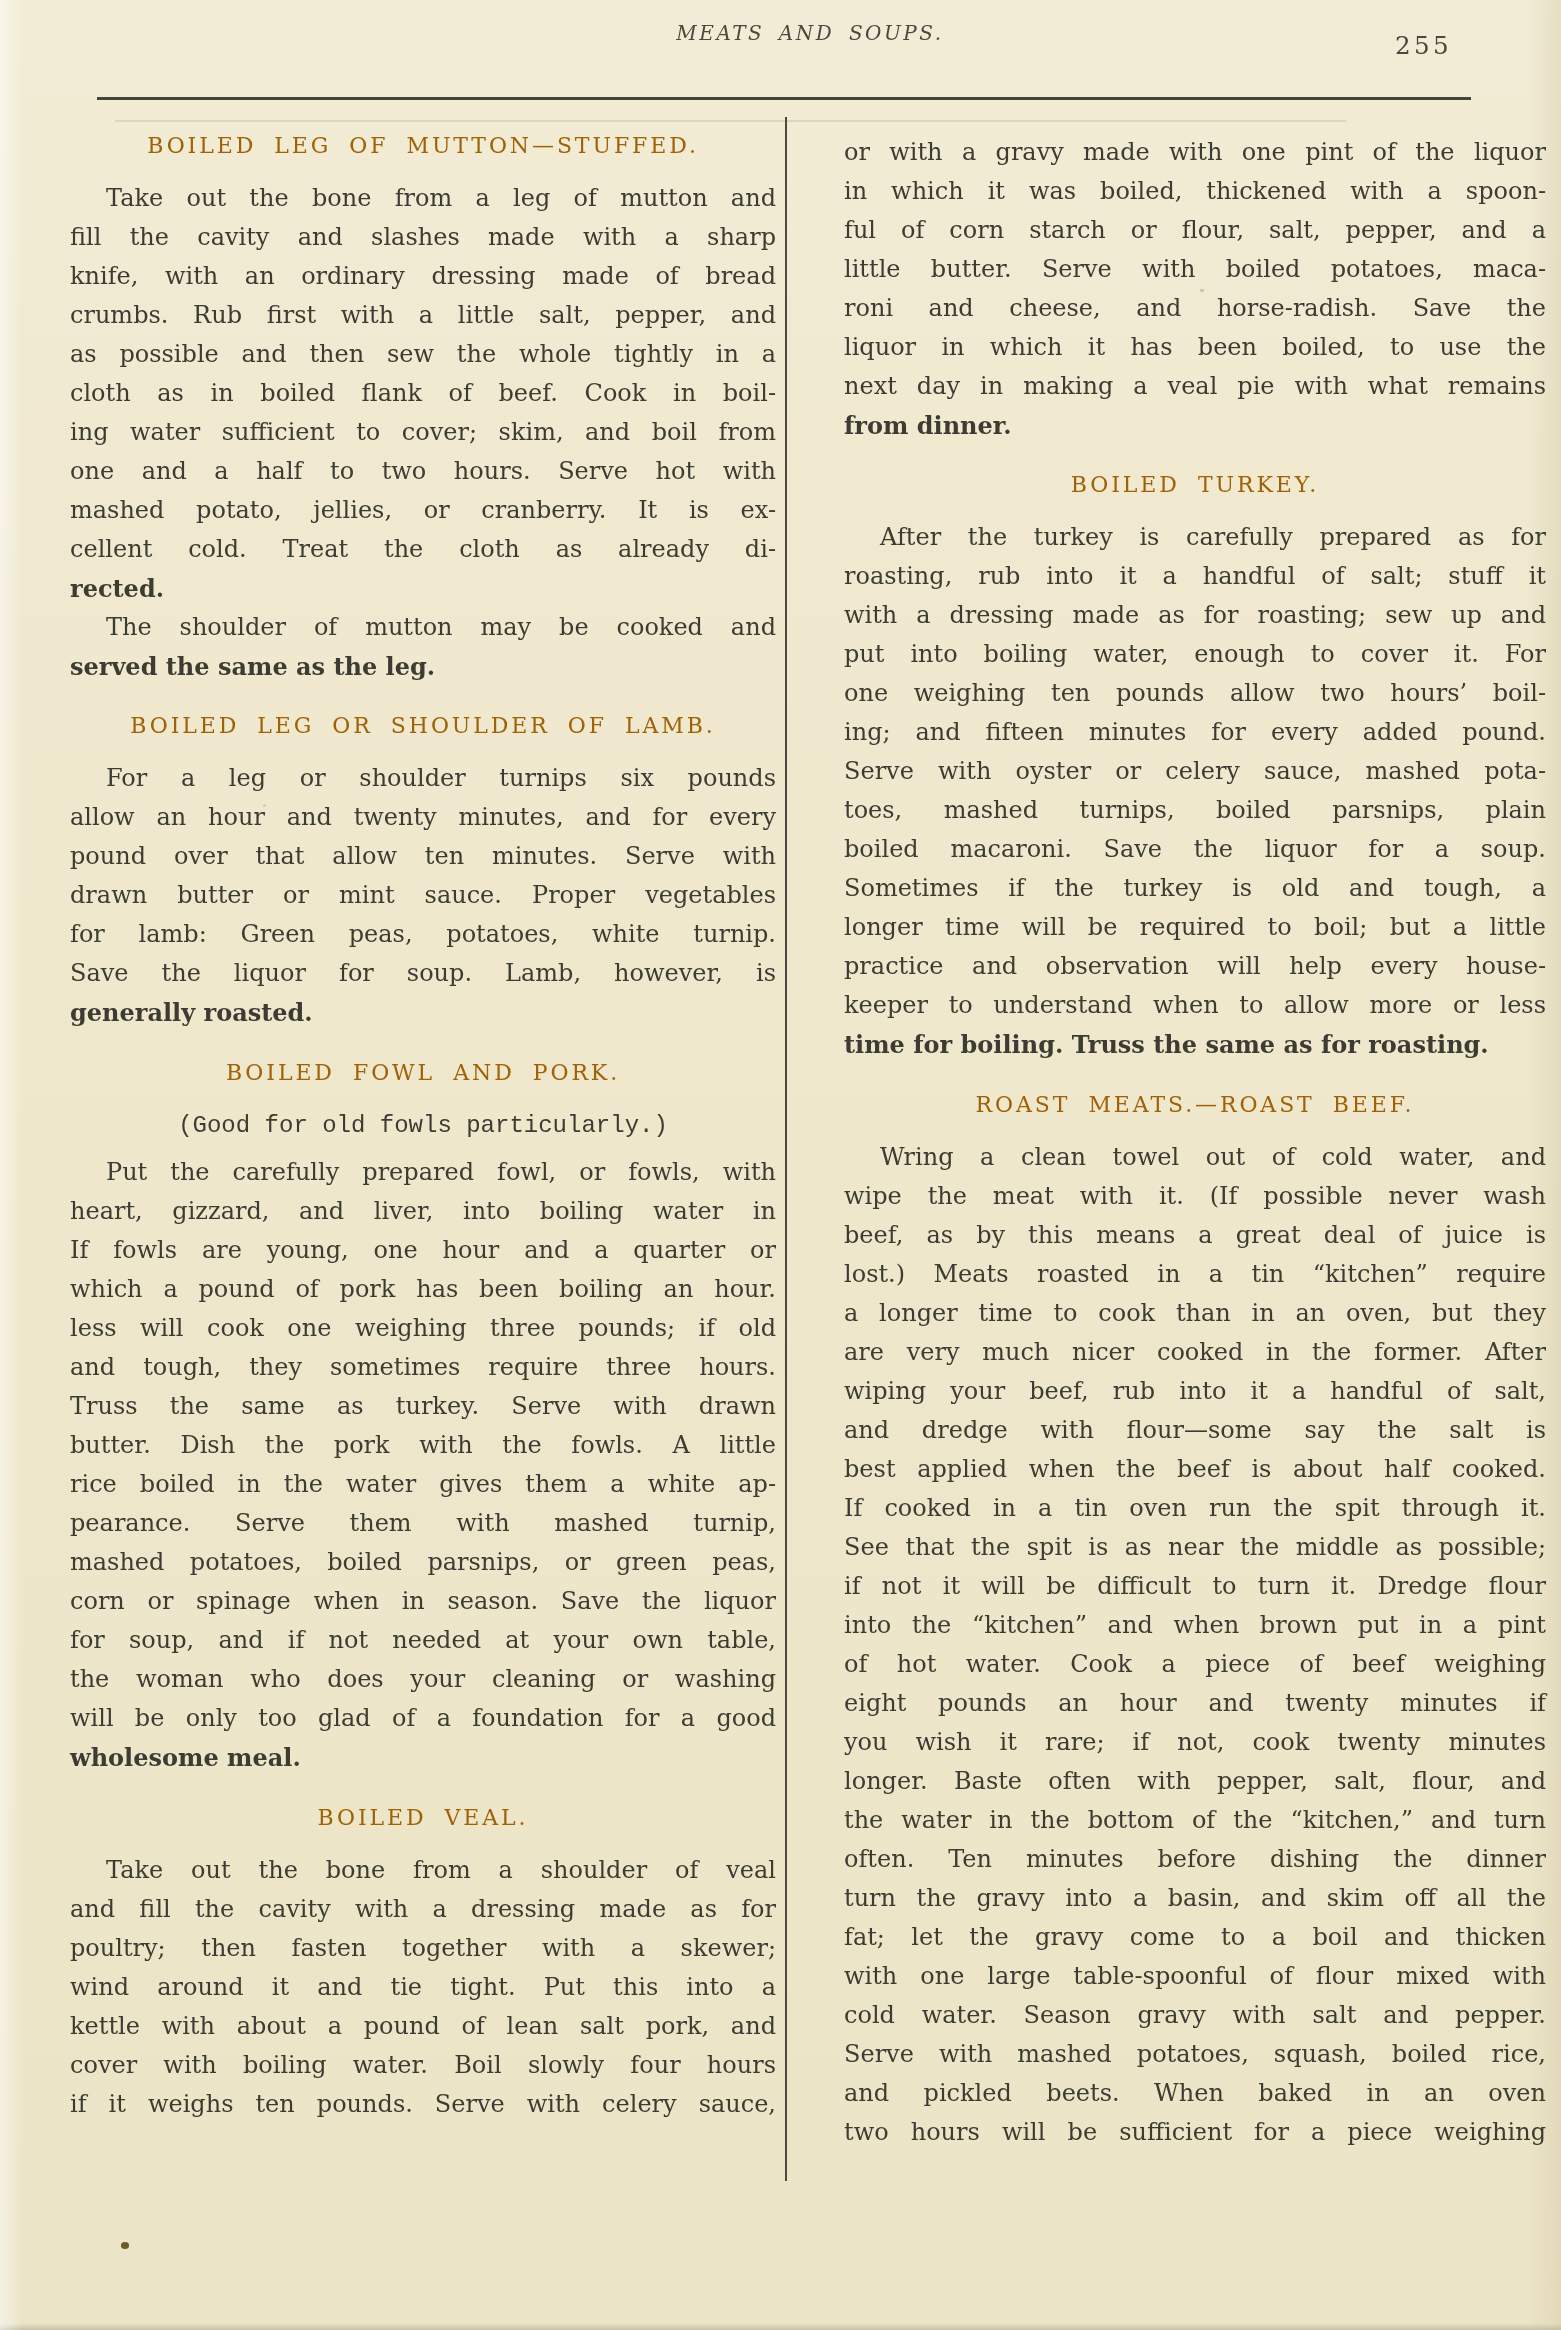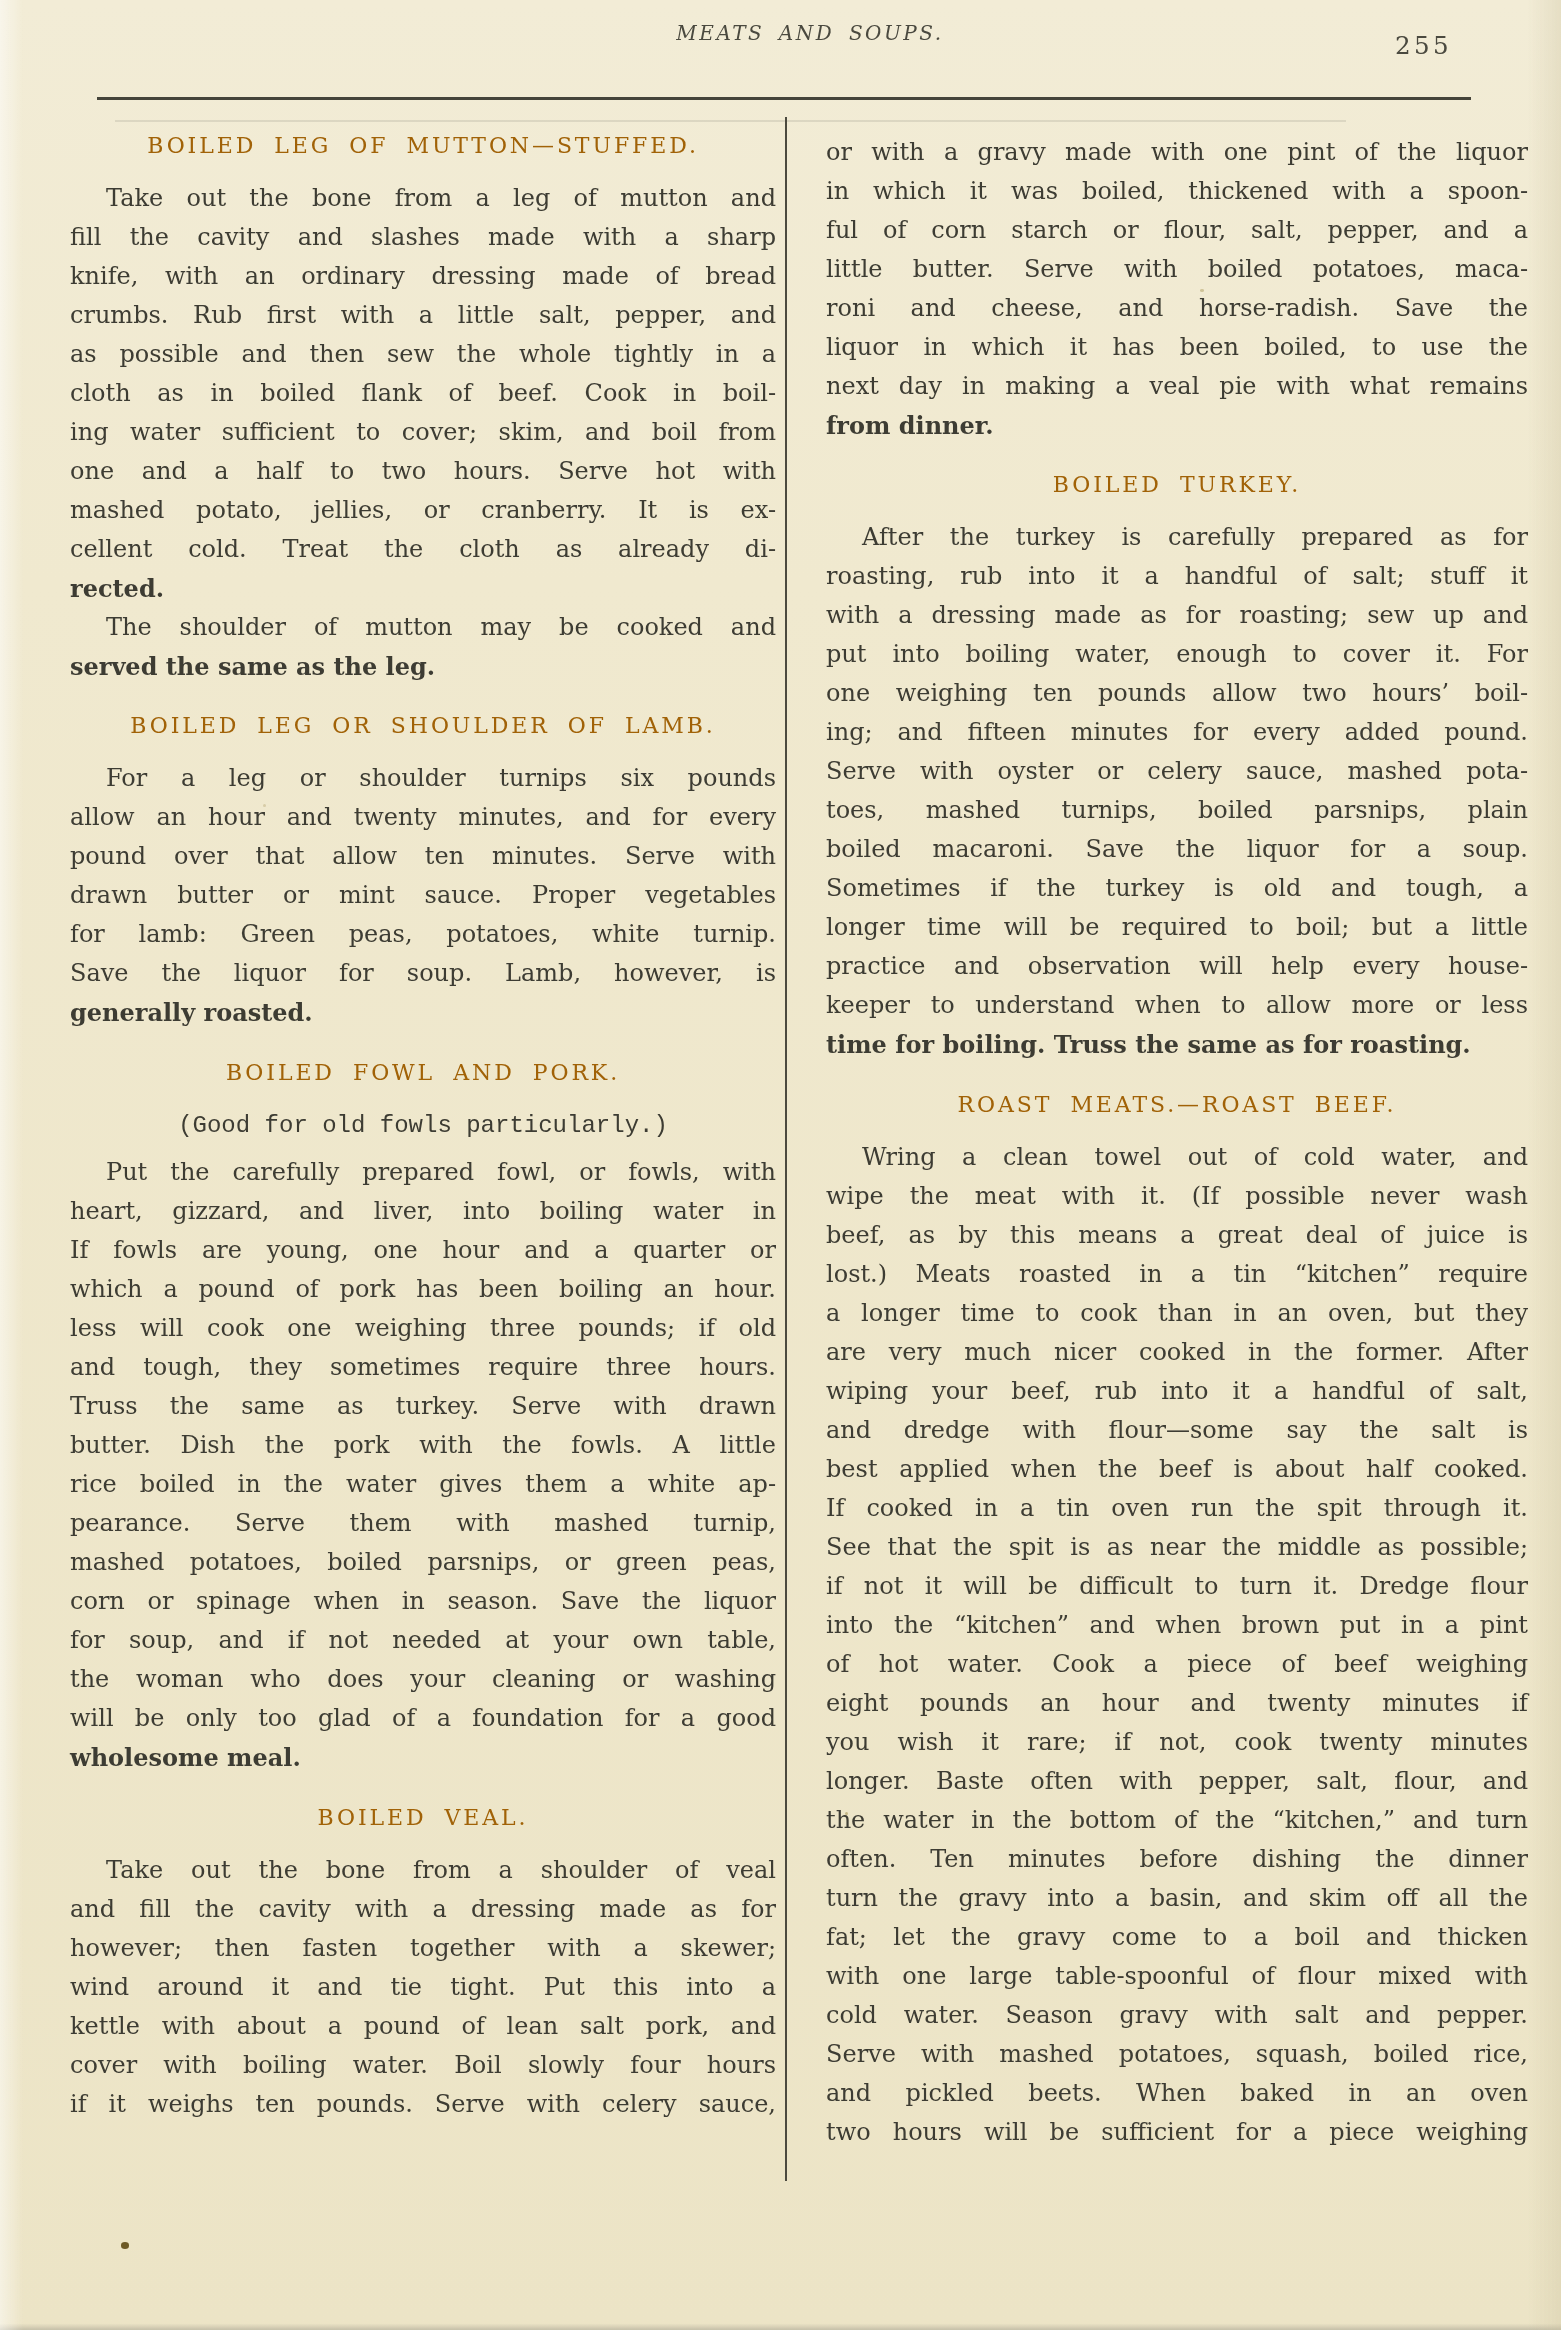--- a/index.html
+++ b/index.html
@@ -26,21 +26,21 @@
     position: absolute; left: 1395px; top: 31px;
     font-size: 24.6px; letter-spacing: 3.3px; color: #4a493f;
   }
 
   .rule-main { position: absolute; left: 97px; top: 97px; width: 1374px; height: 2.5px; background: #45443a; }
   .rule-echo { position: absolute; left: 115px; top: 120px; width: 1231px; height: 1.6px; background: #45443a; opacity: 0.12; }
   .col-divider { position: absolute; left: 785px; top: 117px; width: 1.6px; height: 2064px; background: #4c4a3f; }
 
   .column { position: absolute; top: 123px; }
   .col-left  { left: 70px;  width: 706px; }
-  .col-right { left: 826px; width: 702px; padding-top: 9.8px; }
+  .col-right { left: 844px; width: 702px; padding-top: 9.8px; }
 
   .para { font-size: 24px; line-height: 39px; }
   .line { text-align: justify; text-align-last: justify; }
   .line-first { text-indent: 36px; }
   .line-last { text-align-last: left; font-weight: bold; }
 
   .sec-head {
     font-size: 22px; font-weight: normal; color: #a16207;
     letter-spacing: 2.9px; word-spacing: 8.2px;
     text-align: center; line-height: 31px;
@@ -116,21 +116,21 @@
         <div class="line">for soup, and if not needed at your own table,</div>
         <div class="line">the woman who does your cleaning or washing</div>
         <div class="line">will be only too glad of a foundation for a good</div>
         <div class="line line-last">wholesome meal.</div>
       </div>
 
     <h2 class="sec-head">BOILED VEAL.</h2>
     <div class="para">
         <div class="line line-first">Take out the bone from a shoulder of veal</div>
         <div class="line">and fill the cavity with a dressing made as for</div>
-        <div class="line">however; then fasten together with a skewer;</div>
+        <div class="line">poultry; then fasten together with a skewer;</div>
         <div class="line">wind around it and tie tight. Put this into a</div>
         <div class="line">kettle with about a pound of lean salt pork, and</div>
         <div class="line">cover with boiling water. Boil slowly four hours</div>
         <div class="line">if it weighs ten pounds. Serve with celery sauce,</div>
       </div>
   </div>
 
   <div class="column col-right">
     <div class="para">
         <div class="line">or with a gravy made with one pint of the liquor</div>

